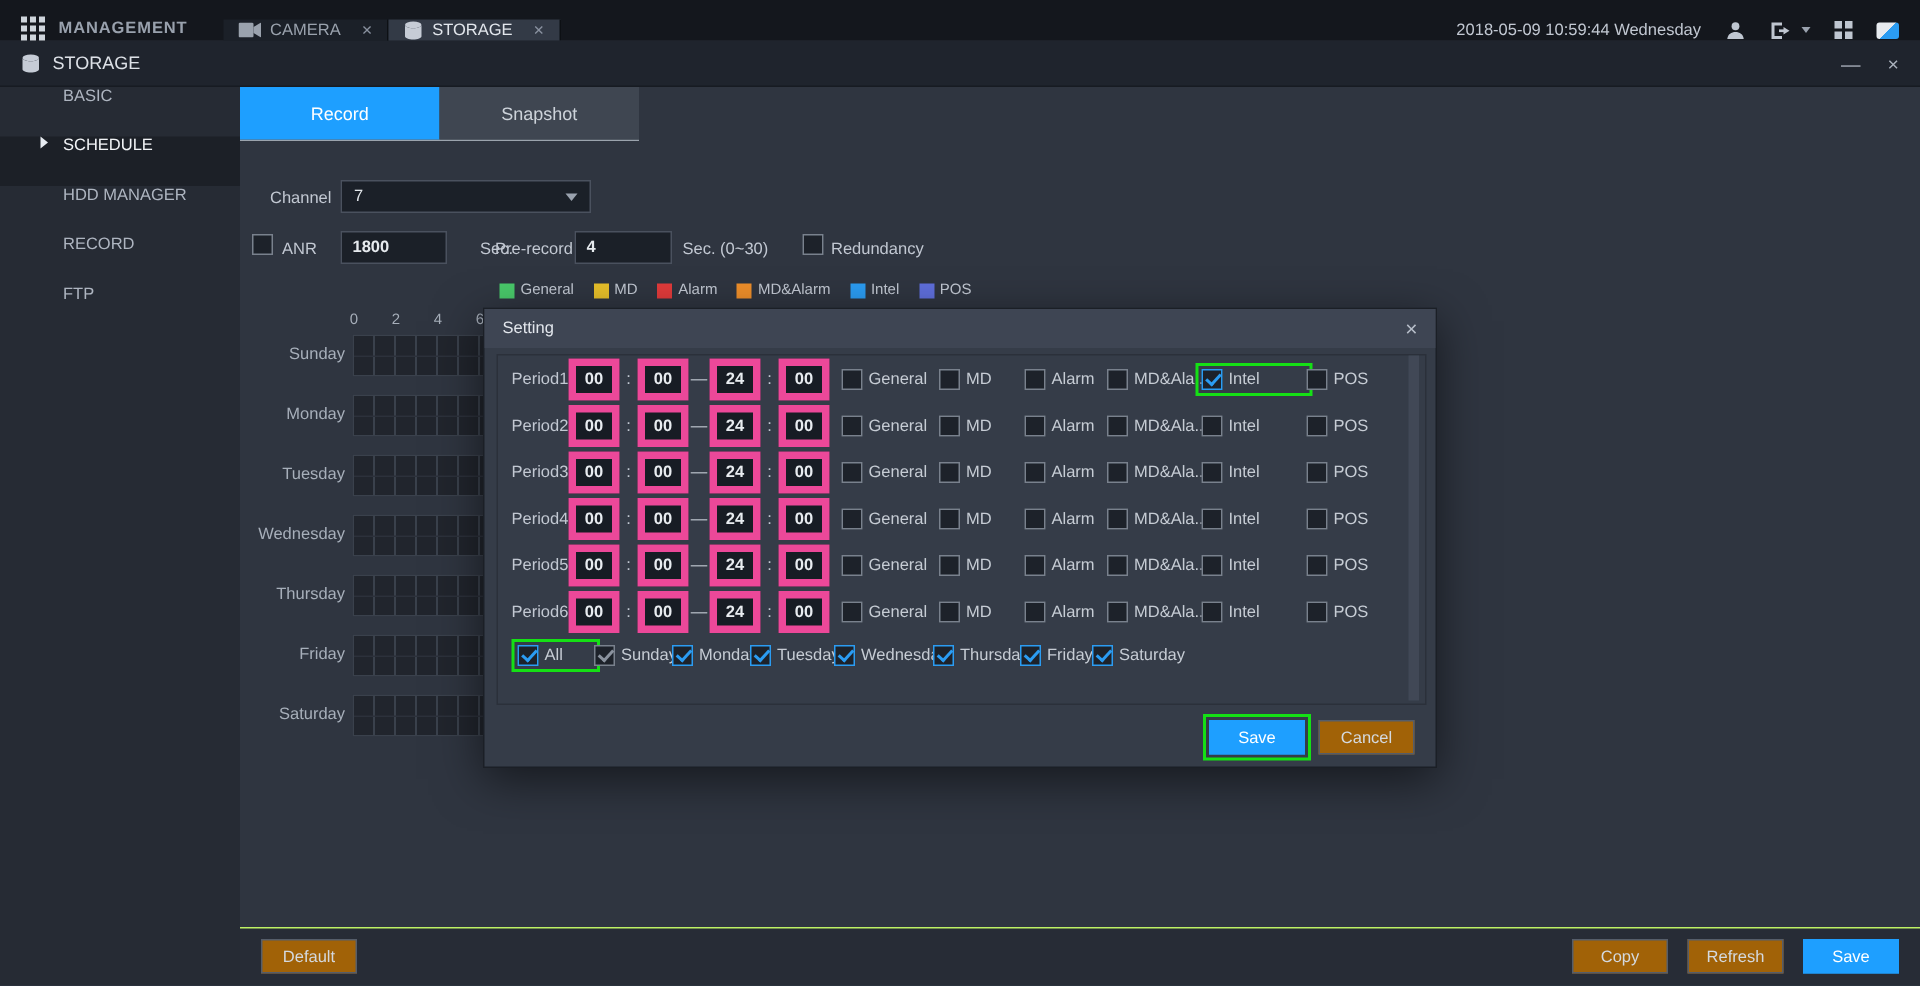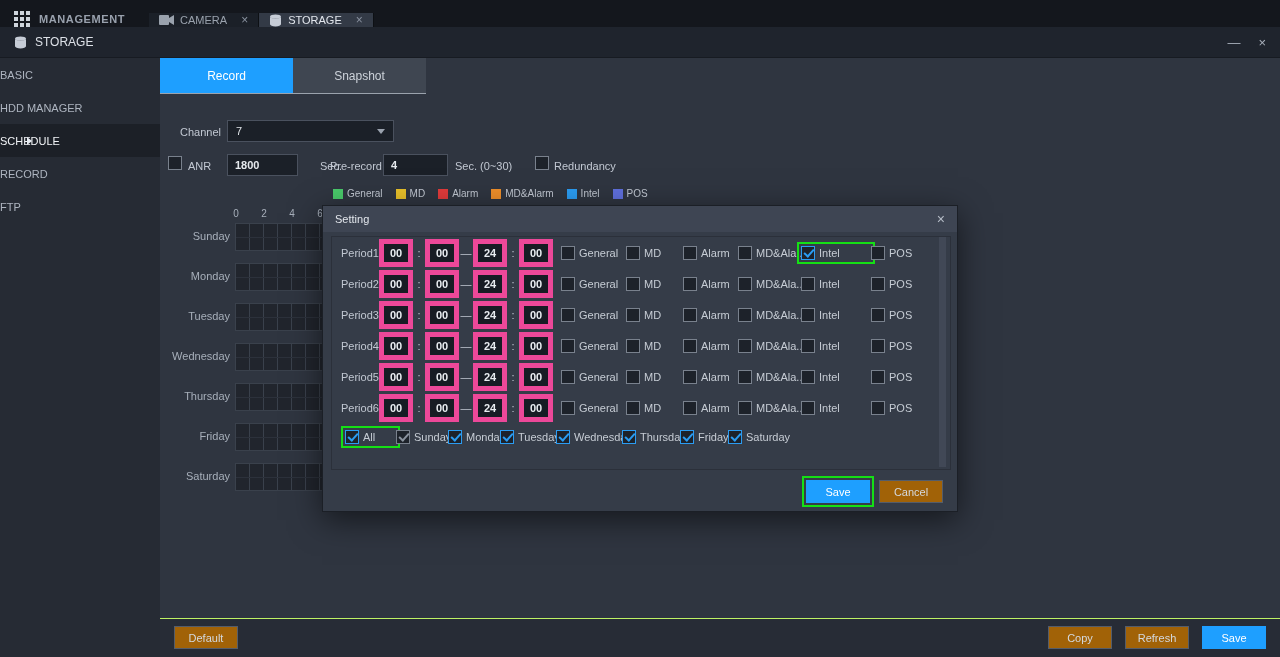--- a/index.html
+++ b/index.html
@@ -22,21 +22,21 @@
   .display-ico{width:15px;height:11px;border-radius:2px;background:linear-gradient(135deg,#e8ebef 0 50%,#2b9cf2 50% 100%)}
   .caret-sm{width:0;height:0;border-left:3px solid transparent;border-right:3px solid transparent;border-top:4px solid #9aa2ae;margin-left:-10px}
   
   .winbar{position:absolute;left:0;top:27px;width:100%;height:31px;background:#1f242d;display:flex;align-items:center;gap:8px;
           padding:0 14px;box-sizing:border-box;z-index:25;border-bottom:1px solid #171b22}
   .winbar .title{color:#dde1e7;font-size:12px}
   .winbtns{margin-left:auto;display:flex;gap:18px;color:#aab1bc;font-size:13px}
   .winbtns span{cursor:pointer}
   
   .sidebar{position:absolute;left:0;top:58px;width:160px;bottom:0;background:#262b34;z-index:5}
-  .side-item{height:33px;display:flex;align-items:center;color:#aeb5c0;position:relative;cursor:pointer}
+  .side-item{height:33px;display:flex;padding-left:42px;color:#aeb5c0;position:relative;cursor:pointer}
   .side-item.active{background:#1c2027;color:#f2f4f7}
   .side-arrow{position:absolute;left:27px;width:0;height:0;border-left:5px solid #e8ecf2;border-top:4px solid transparent;border-bottom:4px solid transparent}
   
   .main{position:absolute;left:160px;top:58px;right:0;bottom:0;background:#2f3540;z-index:4}
   .rtabs{position:absolute;left:0;top:0;display:flex;border-bottom:1px solid #9ba3ad}
   .rtab{width:133px;height:35px;display:flex;align-items:center;justify-content:center;font-size:12px;background:#3f4651;color:#cdd3da;cursor:pointer}
   .rtab.active{background:#1e9fff;color:#fff}
   .lbl{position:absolute;color:#c2c8d2;white-space:nowrap}
   #chan-label{left:20px;top:68px}
   .select{position:absolute;left:67px;top:62px;width:167px;height:22px;background:#1b2028;border:1px solid #4a515e;box-sizing:border-box;
@@ -128,44 +128,64 @@
     </div>
     <div class="toptab active">
       <svg width="13" height="13" viewBox="0 0 13 13">
           <ellipse cx="6.5" cy="2.6" rx="5.5" ry="2.2" fill="#c6ccd6"></ellipse>
           <path d="M1 2.6v7.6c0 1.2 2.5 2.2 5.5 2.2s5.5-1 5.5-2.2V2.6c0 1.2-2.5 2.2-5.5 2.2S1 3.8 1 2.6z" fill="#c6ccd6"></path>
         </svg>
       <span>STORAGE</span>
       <span class="x">×</span>
     </div>
   </div>
+  <div class="topright">
+    <span class="datetime">2018-05-09 10:59:44 Wednesday</span>
+    <svg width="14" height="14" viewBox="0 0 14 14">
+        <circle cx="7" cy="4.5" r="2.6" fill="#bfc6d0"></circle>
+        <path d="M1.5 13c.5-3.2 2.7-4.6 5.5-4.6s5 1.4 5.5 4.6z" fill="#bfc6d0"></path>
+      </svg>
+    <svg width="15" height="13">
+        <path d="M1 1h7v2H3v7h5v2H1z" fill="#bfc6d0"></path>
+        <path d="M9 4l4 2.5L9 9z" fill="#bfc6d0"></path>
+        <rect x="6" y="5.6" width="4" height="1.8" fill="#bfc6d0"></rect>
+      </svg>
+    <span class="caret-sm"></span>
+    <span class="grid4">
+        <i></i>
+        <i></i>
+        <i></i>
+        <i></i>
+      </span>
+    <span class="display-ico"></span>
+  </div>
 </header>
 
 <div class="winbar">
   <svg width="13" height="13" viewBox="0 0 13 13">
       <ellipse cx="6.5" cy="2.6" rx="5.5" ry="2.2" fill="#c6ccd6"></ellipse>
       <path d="M1 2.6v7.6c0 1.2 2.5 2.2 5.5 2.2s5.5-1 5.5-2.2V2.6c0 1.2-2.5 2.2-5.5 2.2S1 3.8 1 2.6z" fill="#c6ccd6"></path>
     </svg>
   <span class="title">STORAGE</span>
   <span class="winbtns">
     <span>—</span>
     <span>×</span>
   </span>
 </div>
 
 <aside class="sidebar">
     <div class="side-item">
       <span>BASIC</span>
     </div>
-    <div class="side-item">
-      <span>HDD MANAGER</span>
-    </div>
     <div class="side-item active">
       <span class="side-arrow"></span>
       <span>SCHEDULE</span>
+    </div>
+    <div class="side-item">
+      <span>HDD MANAGER</span>
     </div>
     <div class="side-item">
       <span>RECORD</span>
     </div>
     <div class="side-item">
       <span>FTP</span>
     </div>
   </aside>
 
 <main class="main">

